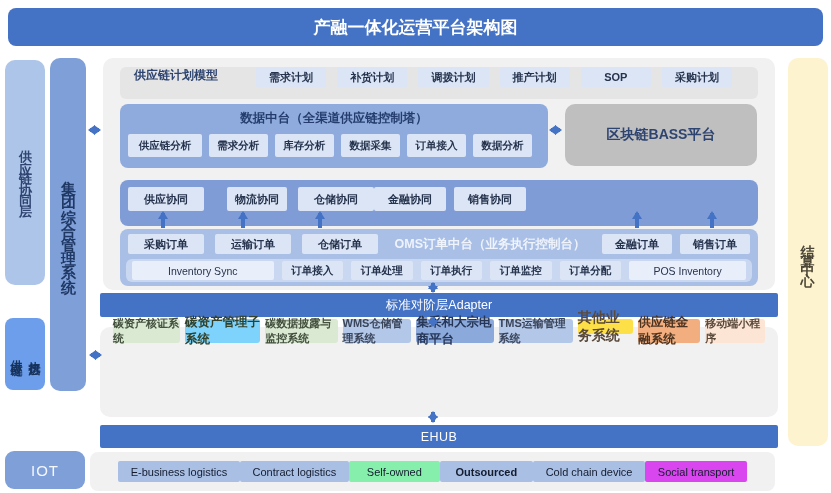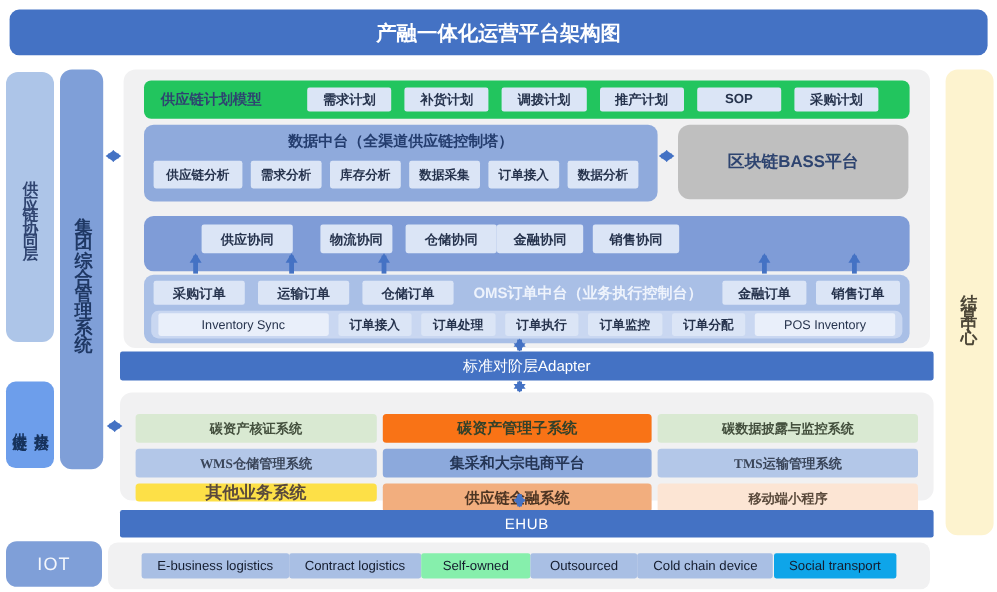--- a/index.html
+++ b/index.html
@@ -47,21 +47,21 @@
   <div class="abs flexc" style="left:5px;top:451px;width:80px;height:38px;background:#7F9FD8;border-radius:9px;">
     <span style="font-size:15px;color:#f4f7fc;letter-spacing:1px;">IOT</span>
   </div>
 
   <div class="abs flexc" style="left:788px;top:58px;width:40px;height:388px;background:#FDF3CF;border-radius:10px;">
     <span class="vtext" style="font-size:14px;color:#4c4637;font-weight:600;letter-spacing:9px;">结算中心</span>
   </div>
 
   <div class="panel" style="left:103px;top:58px;width:672px;height:232px;"></div>
 
-  <div class="abs" style="left:120px;top:67px;width:638px;height:32px;background:#22c55e;border-radius:6px;display:flex;align-items:center;padding:0;z-index:2;">
+  <div class="abs" style="left:120px;top:67px;width:638px;height:32px;background:#e5e5e5;border-radius:6px;display:flex;align-items:flex-start;padding:0;z-index:2;">
     <span style="font-size:12px;color:#2E4470;font-weight:700;margin-left:14px;width:122px;flex:none;">供应链计划模型</span>
     <div style="flex:1;display:flex;gap:11px;margin-right:26px;">
       <div class="chip" style="flex:1;height:20px;">需求计划</div>
       <div class="chip" style="flex:1;height:20px;">补货计划</div>
       <div class="chip" style="flex:1;height:20px;">调拨计划</div>
       <div class="chip" style="flex:1;height:20px;">推产计划</div>
       <div class="chip" style="flex:1;height:20px;">SOP</div>
       <div class="chip" style="flex:1;height:20px;">采购计划</div>
     </div>
   </div>
@@ -75,21 +75,21 @@
       <div class="chip" style="flex:1;height:23px;font-size:10.5px;">数据采集</div>
       <div class="chip" style="flex:1;height:23px;font-size:10.5px;">订单接入</div>
       <div class="chip" style="flex:1;height:23px;font-size:10.5px;">数据分析</div>
     </div>
   </div>
 
   <div class="abs flexc" style="left:565px;top:104px;width:192px;height:62px;background:#BFBFBF;border-radius:10px;z-index:2;">
     <span style="font-size:14px;color:#2E4470;font-weight:600;">区块链BASS平台</span>
   </div>
 
-  <div class="abs" style="left:120px;top:180px;width:638px;height:46px;background:#7F9CD7;border-radius:8px;display:flex;align-items:flex-start;padding-top:7px;box-sizing:border-box;z-index:2;padding-left:40px;">
+  <div class="abs" style="left:120px;top:180px;width:638px;height:46px;background:#7F9CD7;border-radius:8px;display:flex;align-items:flex-start;padding-top:7px;box-sizing:border-box;z-index:2;">
     <div style="display:flex;gap:11px;margin-left:8px;">
       <div class="chip" style="width:76px;height:24px;">供应协同</div>
       <div class="chip" style="width:60px;height:24px;margin-left:12px;">物流协同</div>
       <div class="chip" style="width:76px;height:24px;">仓储协同</div>
     </div>
     <div style="display:flex;gap:8px;margin-right:8px;">
       <div class="chip" style="width:72px;height:24px;">金融协同</div>
       <div class="chip" style="width:72px;height:24px;">销售协同</div>
     </div>
   </div>
@@ -123,24 +123,24 @@
       <div class="chip" style="flex:1.9;height:19px;background:#E9EFFA;font-size:10.5px;font-weight:400;">POS Inventory</div>
     </div>
   </div>
 
   <div class="bigbar" style="left:100px;top:293px;width:678px;height:24px;border-radius:2px;font-size:12.5px;z-index:2;">
     <span>标准对阶层Adapter</span>
   </div>
 
   <div class="panel" style="left:100px;top:327px;width:678px;height:90px;"></div>
 
-  <div class="abs" style="left:113px;top:345px;width:652px;display:flex;flex-direction:column;gap:5px;z-index:2;font-family:Liberation Serif, serif;">
+  <div class="abs" style="left:113px;top:319px;width:652px;display:flex;flex-direction:row;gap:5px;z-index:2;">
     <div style="display:flex;gap:5px;">
       <div class="flexc" style="flex:1;height:24px;background:#D9E9D2;border-radius:3px;font-size:11px;color:#44503e;font-weight:600;">碳资产核证系统</div>
-      <div class="flexc" style="flex:1.12;height:24px;background:#f97316;border-radius:3px;font-size:12.5px;color:#33412a;font-weight:700;">碳资产管理子系统</div>
+      <div class="flexc" style="flex:1.12;height:24px;background:#7dd3fc;border-radius:3px;font-size:12.5px;color:#33412a;font-weight:700;">碳资产管理子系统</div>
       <div class="flexc" style="flex:1.08;height:24px;background:#D9E9D2;border-radius:3px;font-size:11px;color:#44503e;font-weight:600;">碳数据披露与监控系统</div>
     </div>
     <div style="display:flex;gap:5px;">
       <div class="flexc" style="flex:1;height:24px;background:#B3C7E8;border-radius:3px;font-size:11px;color:#3a4559;font-weight:600;">WMS仓储管理系统</div>
       <div class="flexc" style="flex:1.12;height:24px;background:#8CA9DC;border-radius:3px;font-size:12.5px;color:#253656;font-weight:700;">集采和大宗电商平台</div>
       <div class="flexc" style="flex:1.08;height:24px;background:#B3C7E8;border-radius:3px;font-size:11px;color:#3a4559;font-weight:600;">TMS运输管理系统</div>
     </div>
     <div style="display:flex;gap:5px;">
       <div class="flexc" style="flex:1;height:15px;background:#fde047;border-radius:3px;font-size:14px;color:#5a4a3c;font-weight:600;">其他业务系统</div>
       <div class="flexc" style="flex:1.12;height:24px;background:#F2AE7E;border-radius:3px;font-size:12.5px;color:#4d3523;font-weight:700;">供应链金融系统</div>
@@ -150,23 +150,23 @@
 
   <div class="bigbar" style="left:100px;top:425px;width:678px;height:23px;border-radius:2px;font-size:12.5px;letter-spacing:0.5px;z-index:2;justify-content:center;">
     <span>EHUB</span>
   </div>
 
   <div class="panel" style="left:90px;top:452px;width:685px;height:39px;border-radius:8px;"></div>
   <div class="abs" style="left:90px;top:452px;width:685px;height:39px;display:flex;align-items:center;justify-content:space-between;padding:0 28px;box-sizing:border-box;z-index:2;">
     <div class="chip" style="height:21px;background:#A9BFE4;color:#141c2e;font-weight:400;padding:0 13px;">E-business logistics</div>
     <div class="chip" style="height:21px;background:#A9BFE4;color:#141c2e;font-weight:400;padding:0 13px;">Contract logistics</div>
     <div class="chip" style="height:21px;background:#86efac;color:#141c2e;font-weight:400;padding:0 18px;">Self-owned</div>
-    <div class="chip" style="height:21px;background:#A9BFE4;color:#141c2e;font-weight:400;padding:0 16px;">Outsourced</div>
+    <div class="chip" style="height:21px;background:#A9BFE4;color:#141c2e;font-weight:700;padding:0 16px;">Outsourced</div>
     <div class="chip" style="height:21px;background:#A9BFE4;color:#141c2e;font-weight:400;padding:0 13px;">Cold chain device</div>
-    <div class="chip" style="height:21px;background:#0ea5e9;color:#141c2e;font-weight:400;padding:0 13px;">Social transport</div>
+    <div class="chip" style="height:21px;background:#d946ef;color:#141c2e;font-weight:400;padding:0 13px;">Social transport</div>
   </div>
 
   <div class="h-arrow" style="left:90px;top:128px;"></div>
   <div class="h-arrow" style="left:91px;top:353px;"></div>
   <div class="h-arrow" style="left:551px;top:128px;"></div>
   <div class="v-arrow" style="left:431px;top:283px;height:9px;"></div>
   <div class="v-arrow" style="left:431px;top:318px;height:8px;"></div>
   <div class="v-arrow" style="left:431px;top:412px;height:10px;"></div>
 
 </div>

